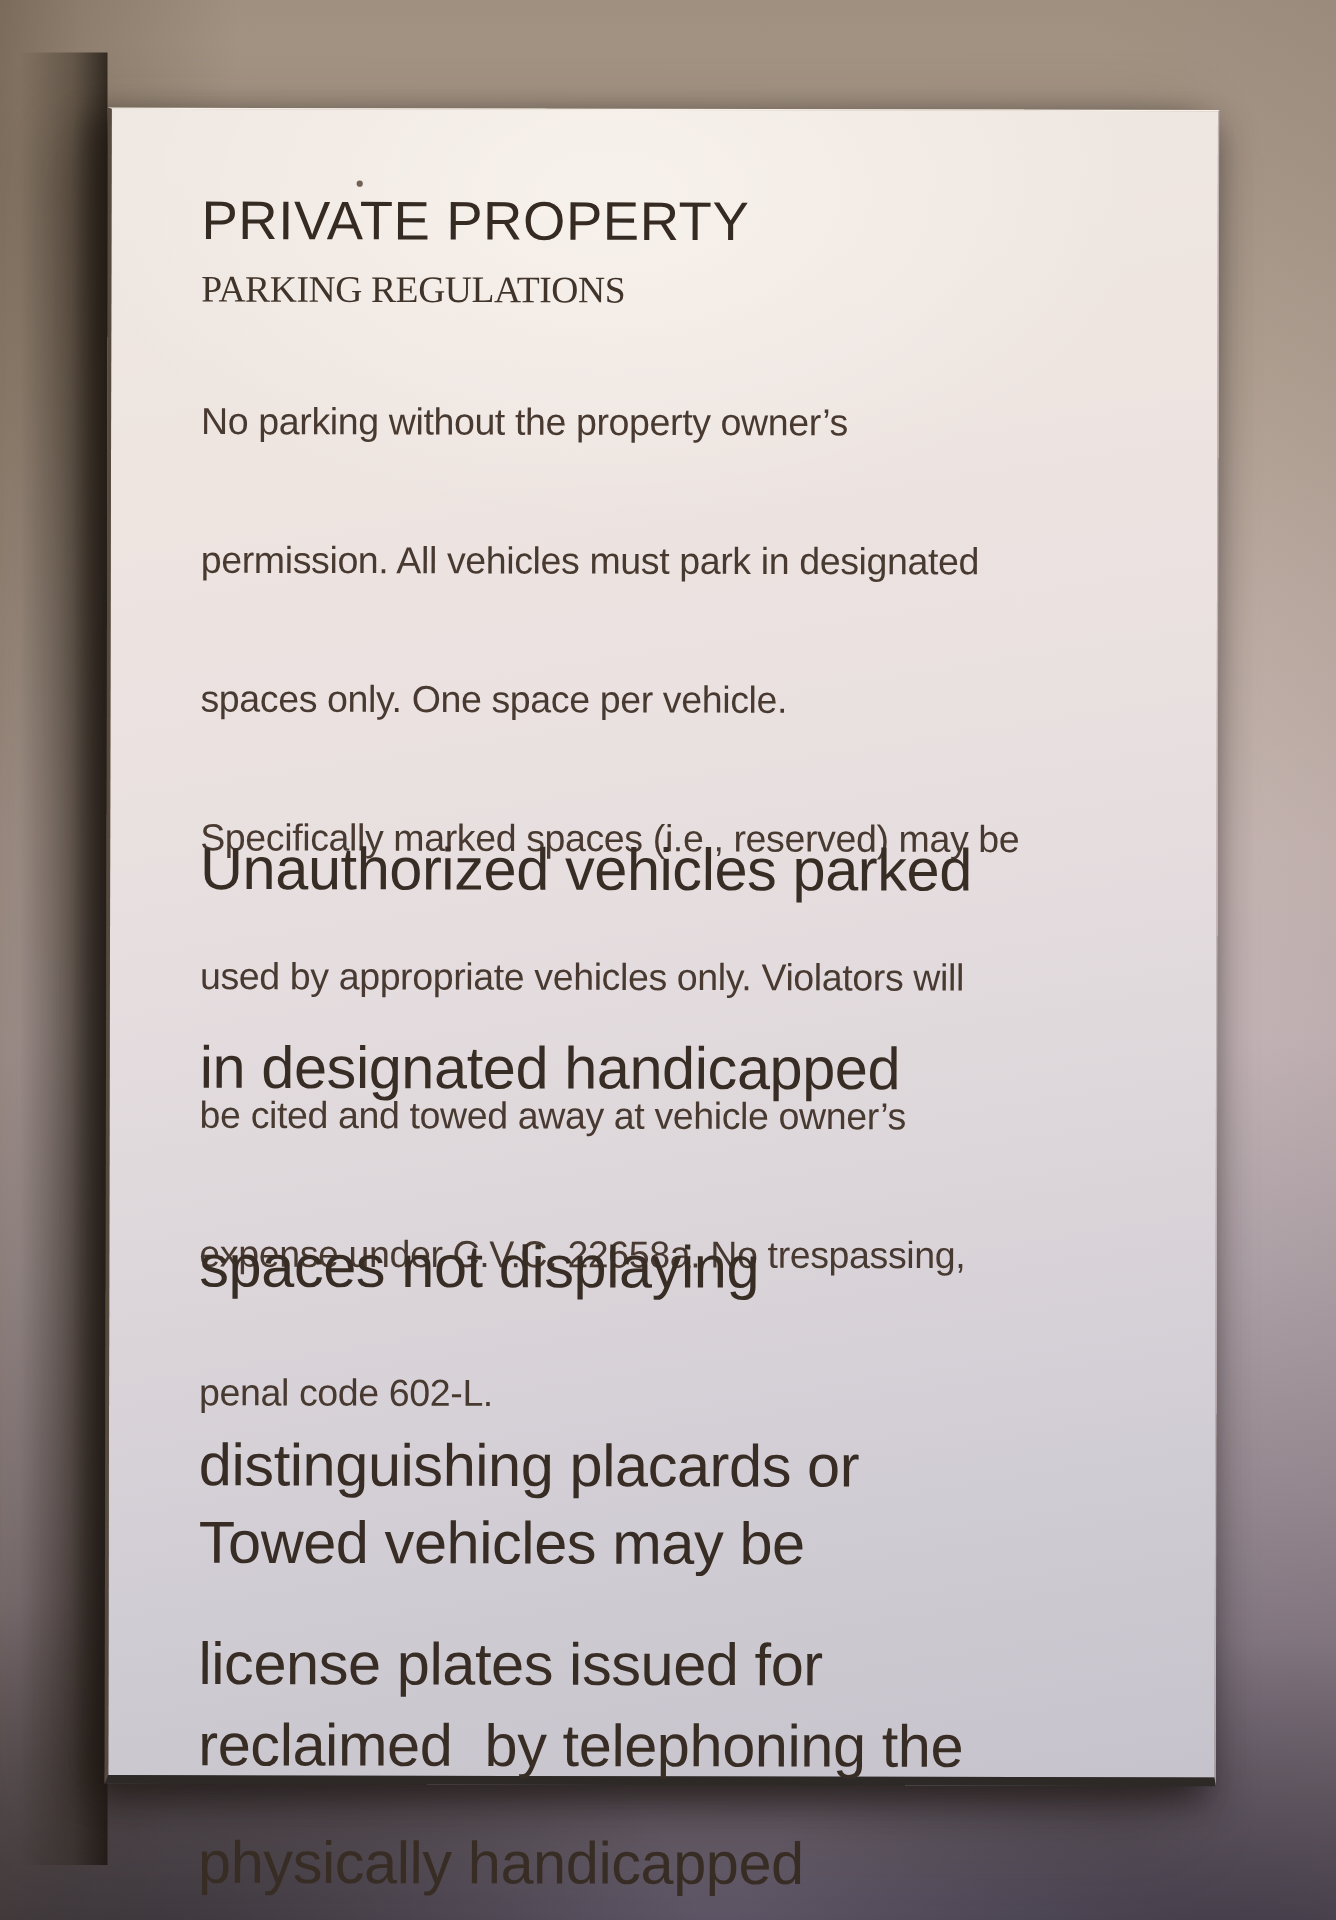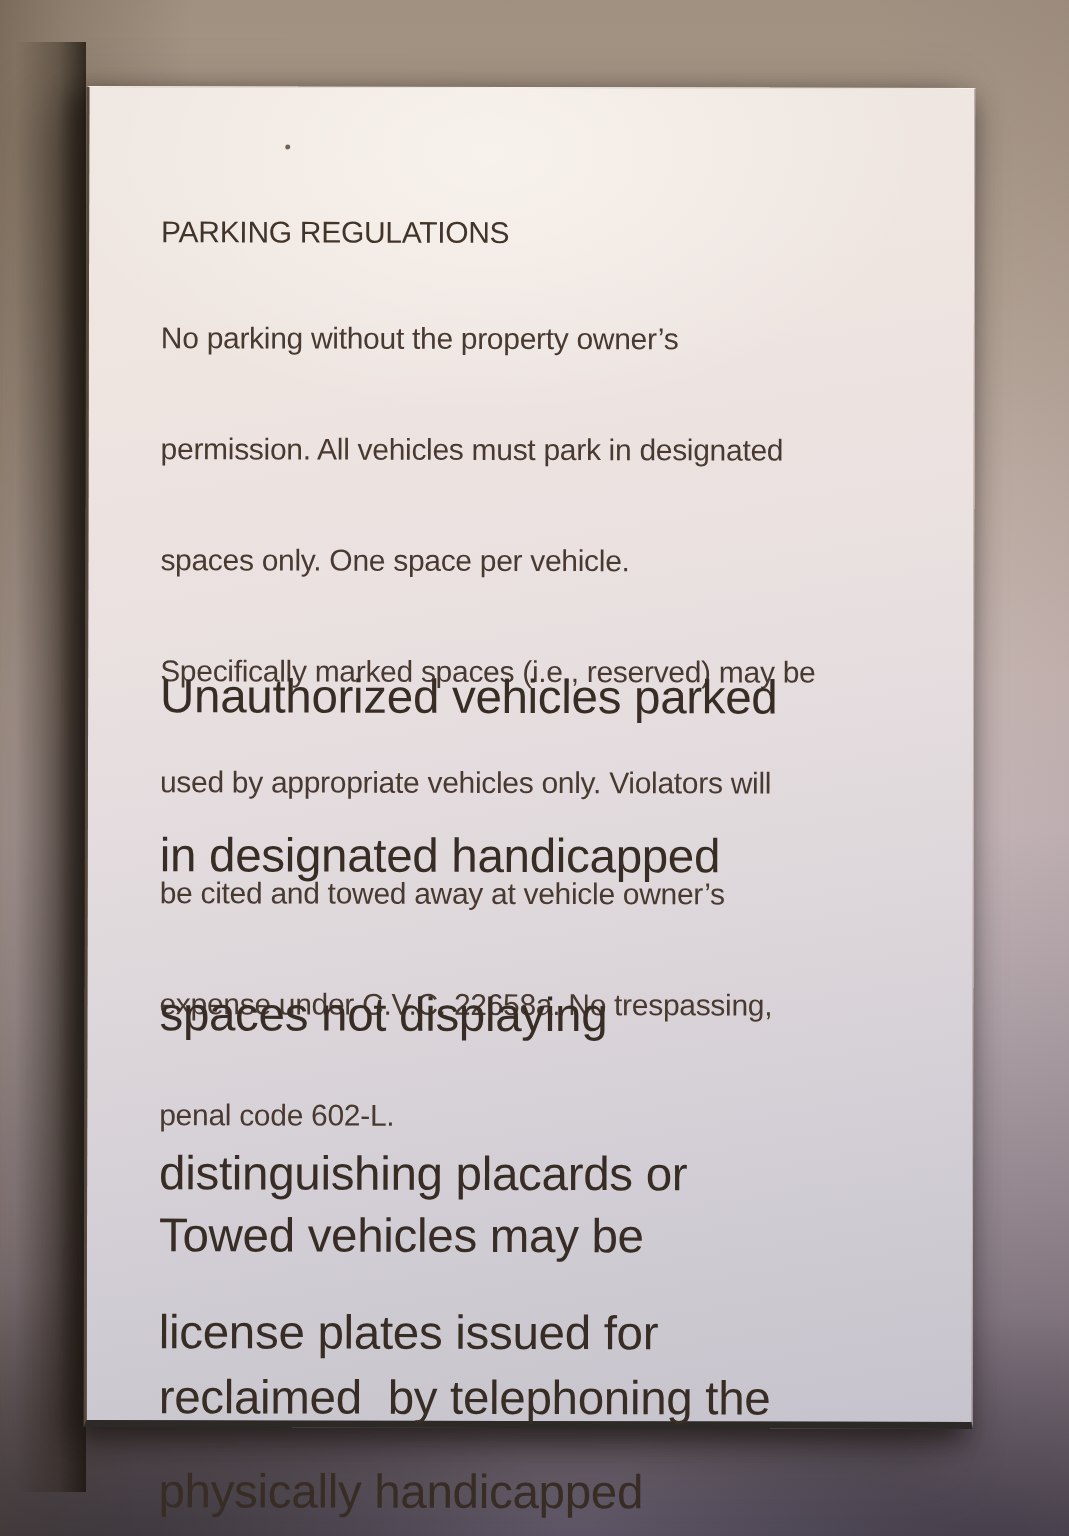--- a/index.html
+++ b/index.html
@@ -33,36 +33,37 @@
     border-top:1px solid #f7f1ea;
     border-right:1px solid #bfb2b2;
     box-shadow:
       -16px 8px 22px rgba(28,22,16,0.5),
       -36px 24px 60px 6px rgba(40,32,24,0.38),
       0 14px 26px rgba(30,25,28,0.45);
     transform:rotate(0.12deg);
   }
   .t{position:absolute;left:72px;white-space:pre;}
   .title{top:66px;font-size:43.5px;line-height:48px;letter-spacing:0.5px;color:#362b23;}
-  .subtitle{top:127px;font-size:30px;line-height:36px;letter-spacing:-0.3px;color:#41342a;}
+  .subtitle{top:127px;font-size:30px;line-height:36px;letter-spacing:-0.3px;color:#41342a;font-family:Liberation Serif, serif;}
   .small{top:158px;font-size:30px;line-height:37px;letter-spacing:-0.3px;color:#483a31;}
   .bigA{top:476px;font-size:47.5px;line-height:53px;letter-spacing:-0.3px;color:#382d25;}
   .bigB{top:1013px;font-size:47.5px;line-height:54px;letter-spacing:-0.3px;color:#382d25;}
   .speck{position:absolute;left:196px;top:57px;width:5px;height:5px;border-radius:50%;
          background:#5a4a3a;opacity:.85;}
 </style>
 </head>
 <body>
 
 <div class="wall"></div>
 <div class="left-shadow"></div>
 
 <div class="sign">
   <div class="speck"></div>
 
+  <div class="t title">PRIVATE PROPERTY</div>
 
   <div class="t subtitle">PARKING REGULATIONS</div>
 
   <div class="t small">
     <div>No parking without the property owner’s</div>
     <div>permission. All vehicles must park in designated</div>
     <div>spaces only. One space per vehicle.</div>
     <div>Specifically marked spaces (i.e., reserved) may be</div>
     <div>used by appropriate vehicles only. Violators will</div>
     <div>be cited and towed away at vehicle owner’s</div>

